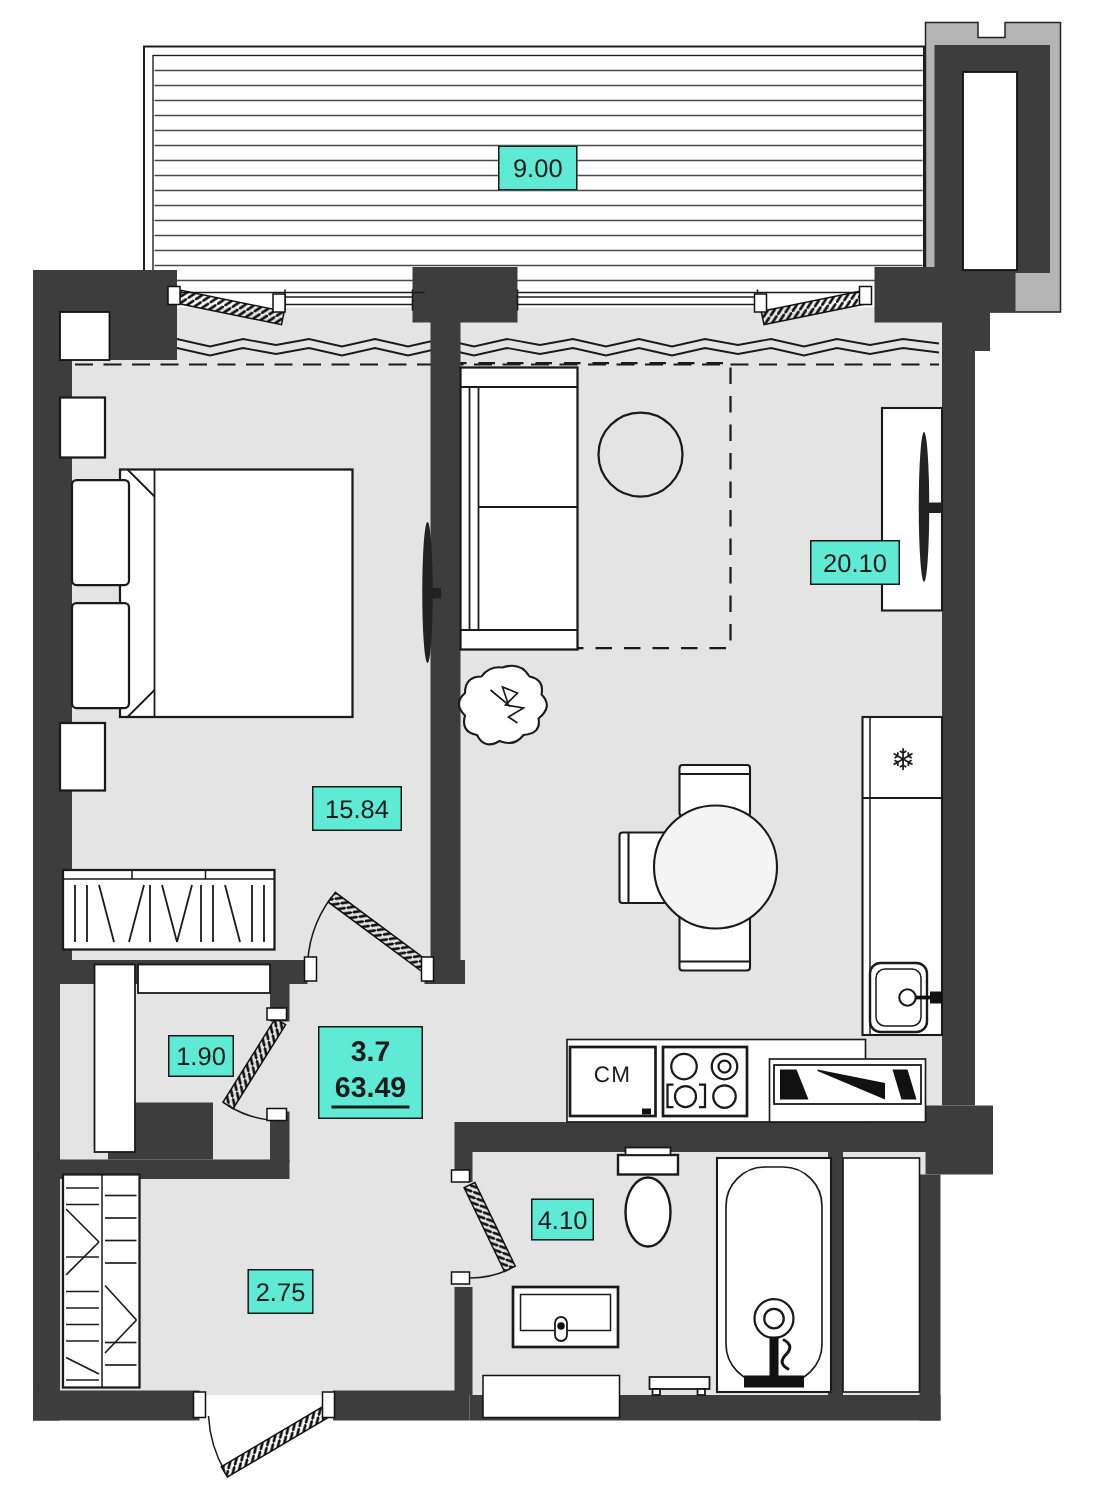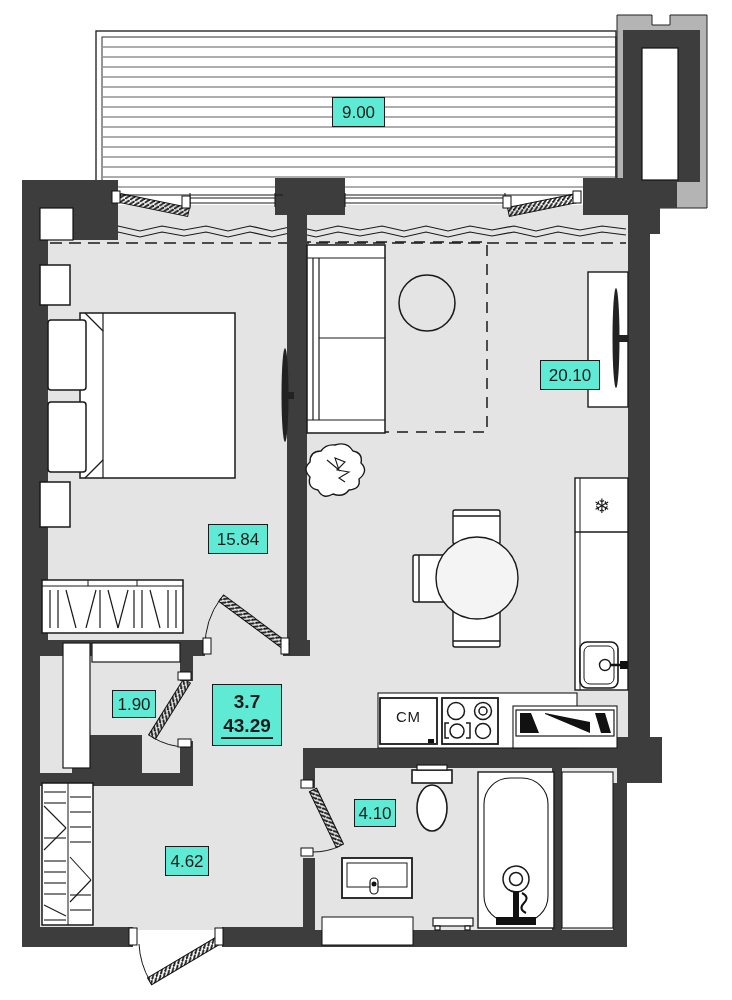--- a/index.html
+++ b/index.html
@@ -323,26 +323,26 @@
 </svg>
 
 <div class="lbl" id="balcony-area" style="left:332px;top:97px;width:53px;height:30px;">9.00</div>
 
 <div class="lbl" style="left:509px;top:360px;width:60px;height:30px;margin-left:31px;">20.10</div>
 
 <div class="lbl" style="left:208px;top:524px;width:60px;height:30px;">15.84</div>
 
 <div class="lbl" style="left:112px;top:690px;width:44px;height:28px;">1.90</div>
 
-<div class="lbl" style="left:165px;top:846px;width:44px;height:30px;">4.62</div>
+<div class="lbl" style="left:165px;top:846px;width:44px;height:30px;">2.75</div>
 
 <div class="lbl" style="left:354px;top:799px;width:42px;height:28px;">4.10</div>
 
 <div class="lbl" id="unit-box" style="left:212px;top:684px;width:70px;height:62px;">
   <span>3.7</span>
-  <span id="unit-area">43.29</span>
+  <span id="unit-area">63.49</span>
 </div>
 
 <div class="lbl-plain" id="wm-label" style="left:380px;top:700px;width:57px;height:32px;text-align:center;">СМ</div>
 
 <div class="lbl-plain" id="freezer" style="left:588px;top:492px;width:28px;height:28px;">❄</div>
 
 </div>
 
 </body></html>

